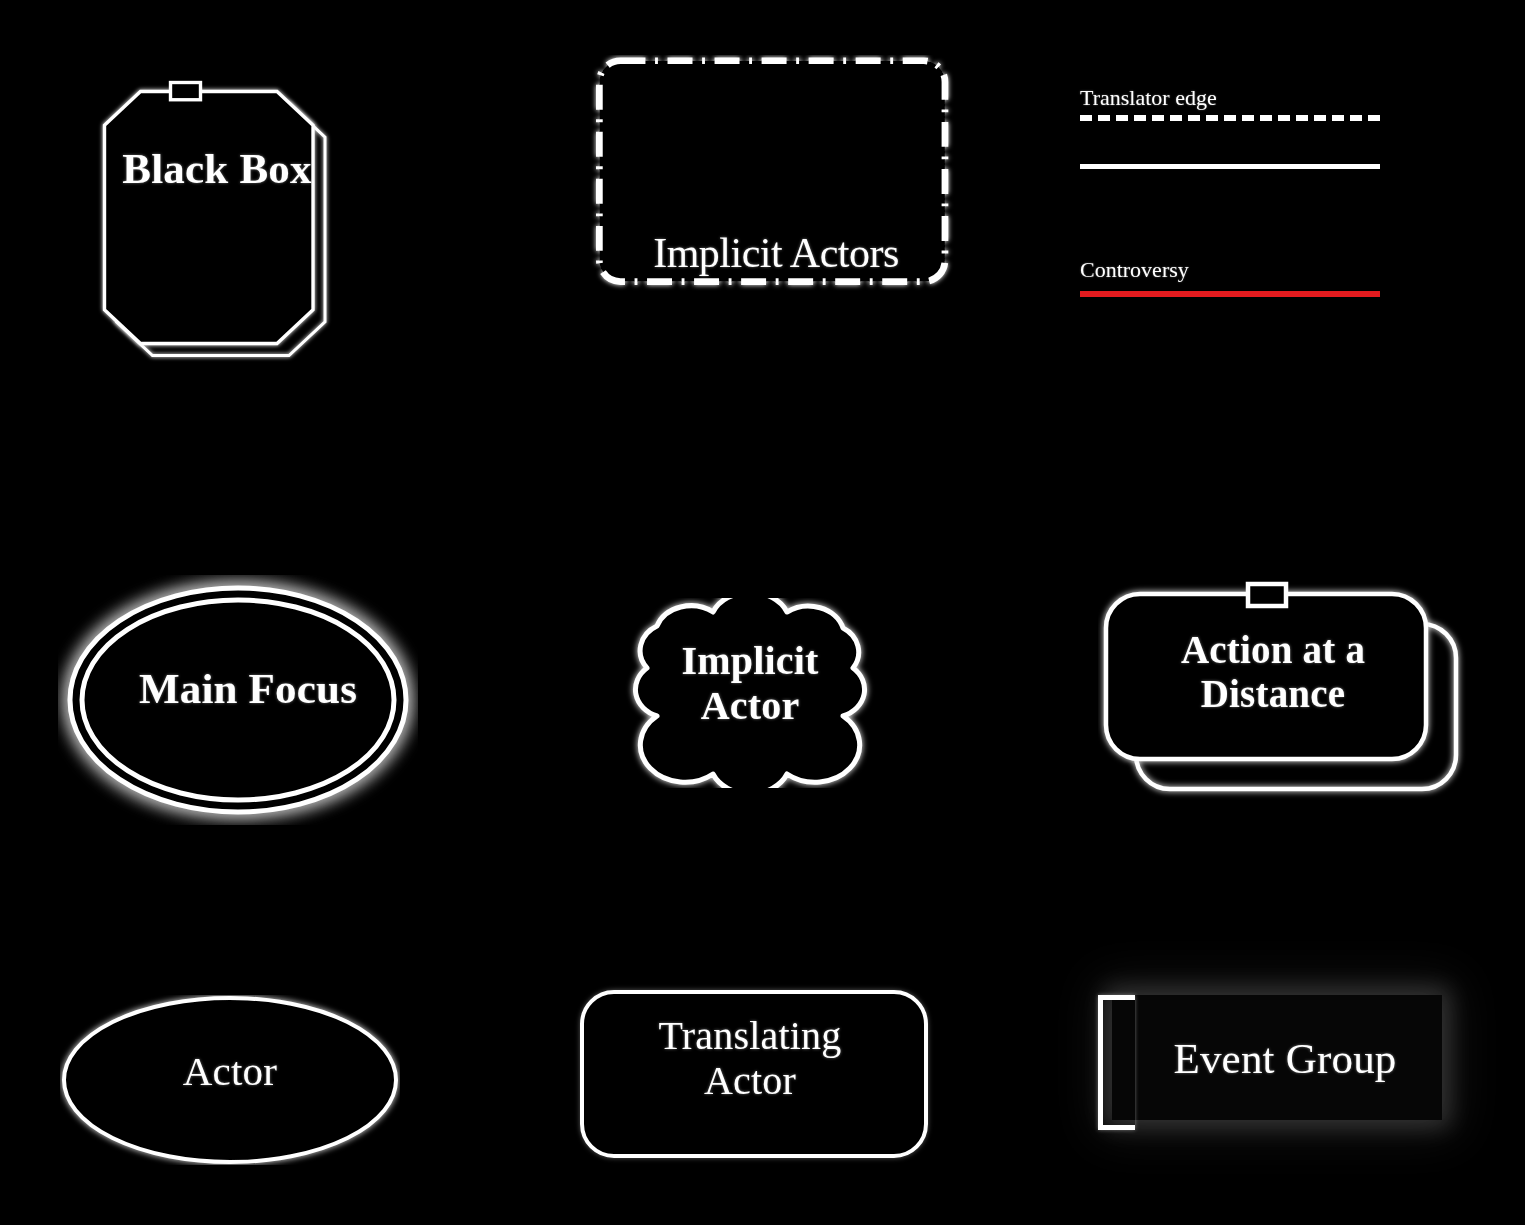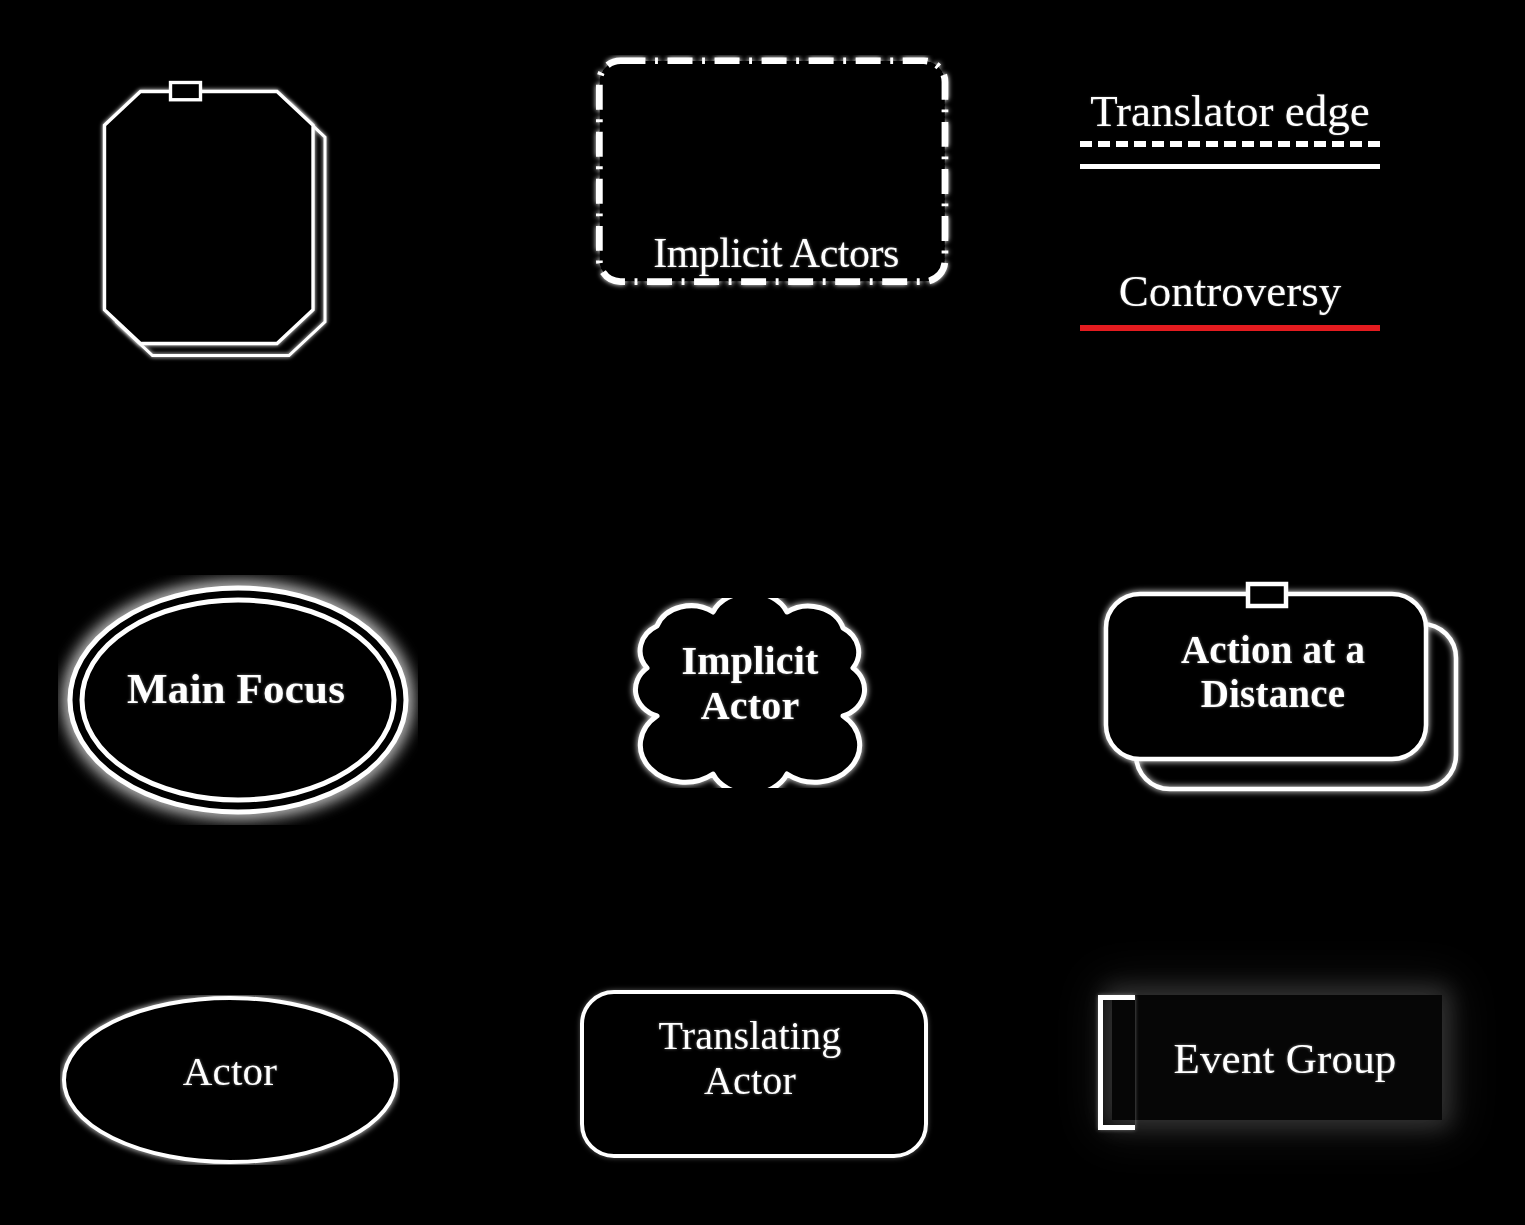--- a/index.html
+++ b/index.html
@@ -64,53 +64,53 @@
   #grouped-actors-label {
     top: 175px;
     font-size: 42px;
     letter-spacing: -0.5px;
   }
 
   
   #edge-legend { left: 1080px; top: 85px; width: 310px; height: 245px; }
   .legend-row { position: absolute; left: 0; width: 300px; }
   .legend-text {
-    text-align: center;
-    font-size: 45px;
+    font-size: 22px;
     color: #ffffff;
     text-shadow: 0 0 2px rgba(255,255,255,0.4);
     white-space: nowrap;
   }
   .legend-line { margin-top: 4px; height: 0; }
   .line-dashed {
     border-top: 6px dashed #ffffff;
     width: 300px;
   }
   .line-solid {
     border-top: 5px solid #ffffff;
     width: 300px;
   }
   .line-red {
     border-top: 6px solid #e41b1f;
     width: 300px;
   }
   #legend-row-translator { top: 0px; }
   #legend-row-actor { top: 75px; }
-  #legend-row-controversy { top: 180px; }
+  #legend-row-controversy { top: 172px; }
   #legend-row-controversy .legend-line { margin-top: 8px; }
 
   
   #main-focus-cell { left: 58px; top: 575px; width: 360px; height: 250px; }
   .double-ellipse { position: absolute; left: 0; top: 0; }
   #main-focus-label {
     top: 90px;
     left: 8px;
     width: 340px;
     font-size: 43px;
     font-weight: bold;
+    padding-left: 12px;
   }
 
   
   #implicit-actor-cell { left: 595px; top: 598px; width: 310px; height: 190px; }
   #implicit-actor-label {
     top: 41px;
     font-size: 40px;
     font-weight: bold;
   }
 
@@ -193,20 +193,21 @@
             </feMerge>
         </filter>
       </defs>
 
       <polygon points="62,67 110,22 292,22 340,67 340,313 292,358 110,358 62,313" transform="translate(16,16)" fill="none" stroke="#ffffff" stroke-width="4" filter="url(#glowW)"></polygon>
 
       <polygon points="62,67 110,22 292,22 340,67 340,313 292,358 110,358 62,313" fill="#000000" stroke="#ffffff" stroke-width="4.5" filter="url(#glowW)"></polygon>
 
       <rect x="150" y="10" width="40" height="23" fill="#000000" stroke="#ffffff" stroke-width="4.5"></rect>
     </svg>
+    <div class="shape-label" id="black-box-label">Black Box</div>
   </div>
 
   <div class="cell" id="grouped-actors-cell">
     <svg class="dashdot-box" width="380" height="250" viewBox="0 0 380 250">
       <rect x="6" y="6" width="360" height="230" rx="22" ry="22" fill="#000000" stroke="#ffffff" stroke-width="7" stroke-dasharray="26 10 3 10" stroke-linecap="butt" filter="url(#glowW)"></rect>
     </svg>
     <div class="shape-label" id="grouped-actors-label">Implicit Actors</div>
   </div>
 
   <div class="cell" id="edge-legend">

